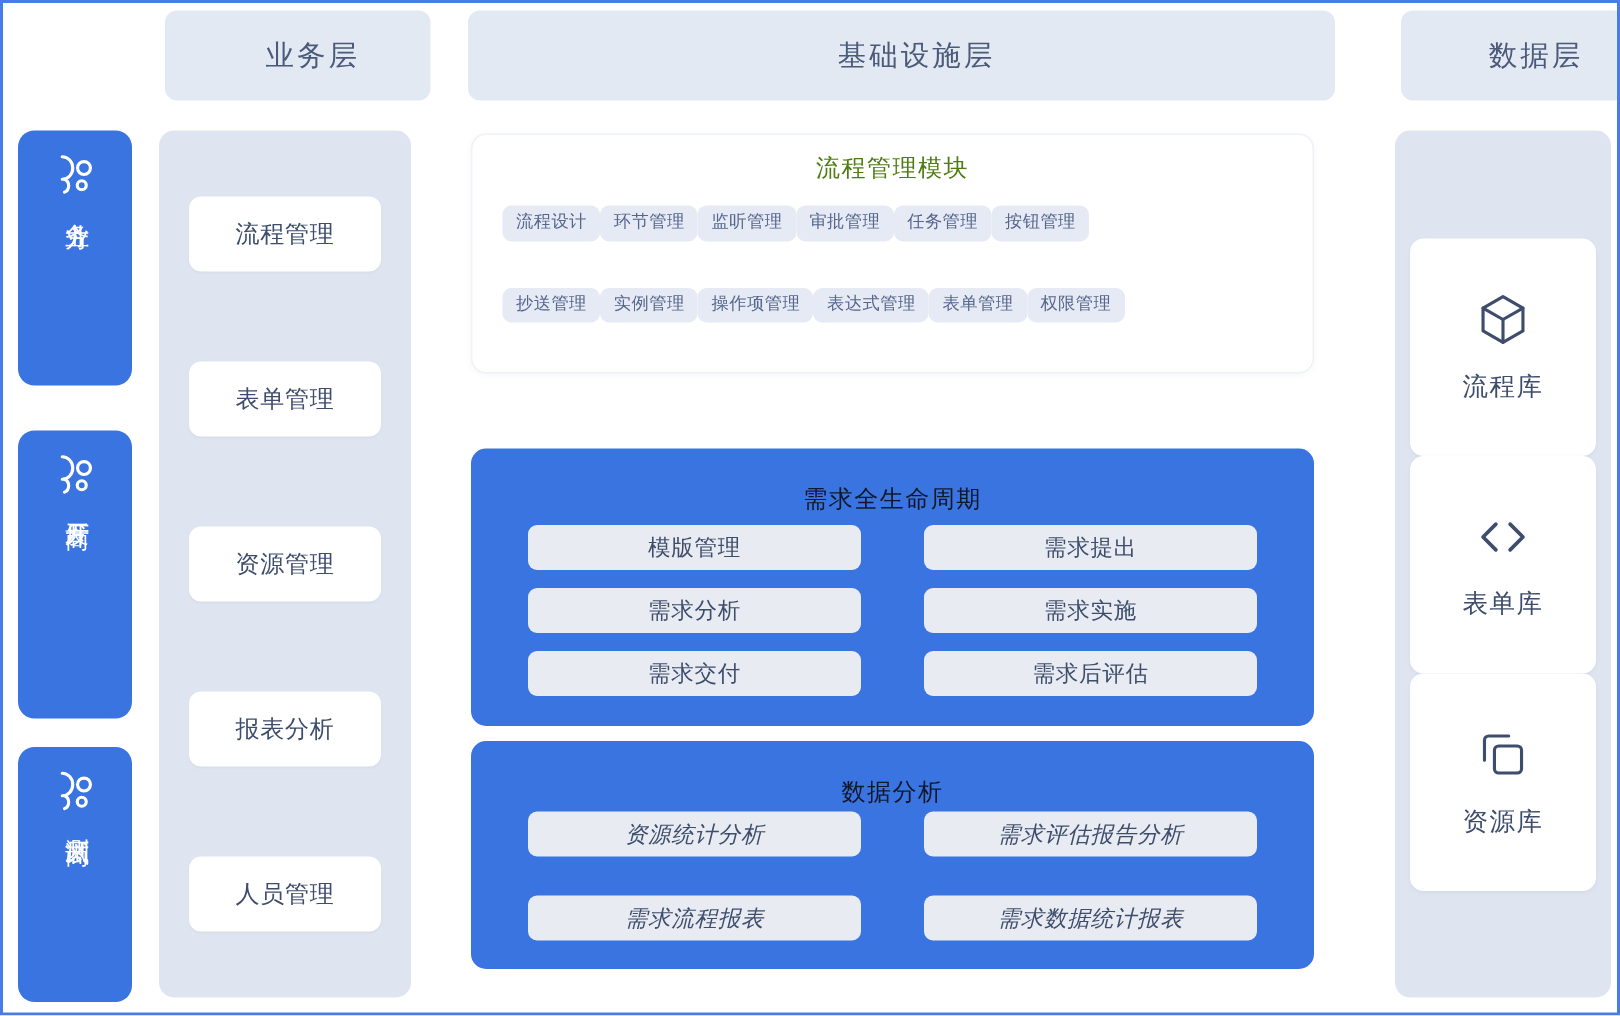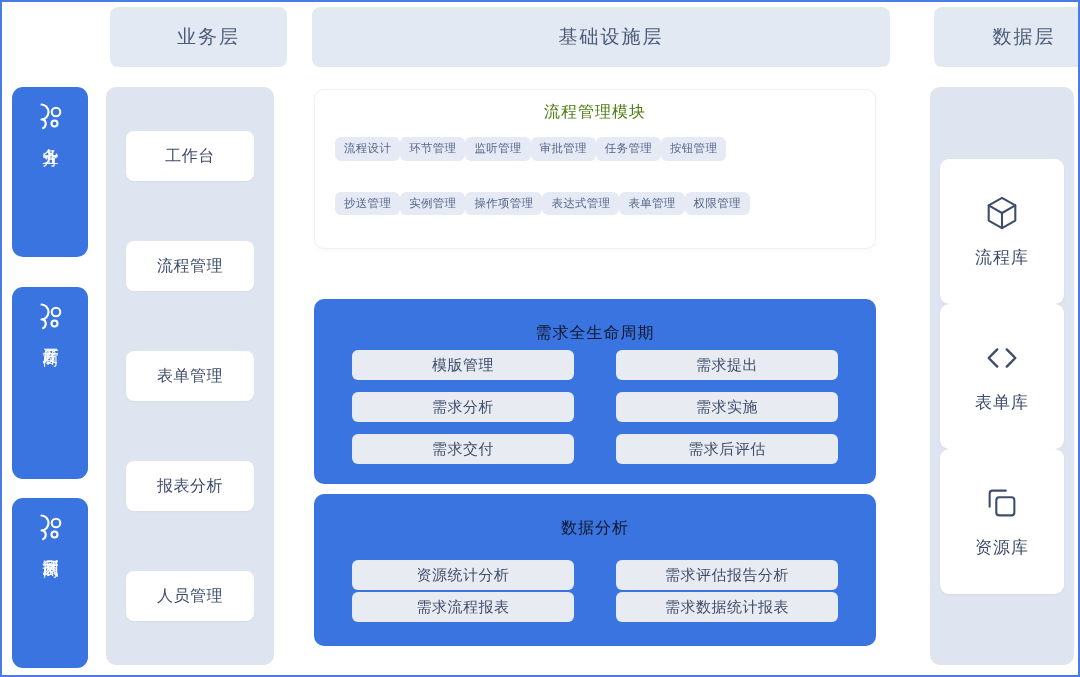--- a/index.html
+++ b/index.html
@@ -185,22 +185,23 @@
     grid-template-columns: 1fr 1fr;
     column-gap: 42px;
     padding: 0 38px;
     box-sizing: border-box;
   }
   .bp-grid.lifecycle-grid {
     row-gap: 12px;
     margin-top: 6px;
   }
   .bp-grid.analytics-grid {
-    row-gap: 2px;
-    margin-top: 21px;
+    row-gap: 26px;
+    margin-top: 2px;
+    font-style: italic;
   }
   .bp-item {
     height: 30px;
     background: #e8ecf2;
     border-radius: 6px;
     display: flex;
     align-items: center;
     justify-content: center;
     color: #3e4d6b;
     font-size: 15px;
@@ -289,23 +290,23 @@
       </svg>
       <div class="actor-label">测试厂商</div>
     </div>
   </div>
 
   <div class="col-header h-biz">业务层</div>
   <div class="col-header h-infra">基础设施层</div>
   <div class="col-header h-data">数据层</div>
 
   <div class="biz-panel">
-    <div class="biz-item">工作台</div>
     <div class="biz-item">流程管理</div>
     <div class="biz-item">表单管理</div>
+    <div class="biz-item">资源管理</div>
     <div class="biz-item">报表分析</div>
     <div class="biz-item">人员管理</div>
   </div>
 
   <div class="infra-col">
 
     <div class="proc-card">
       <div class="proc-title">流程管理模块</div>
 
       <div class="chip-row r1">

